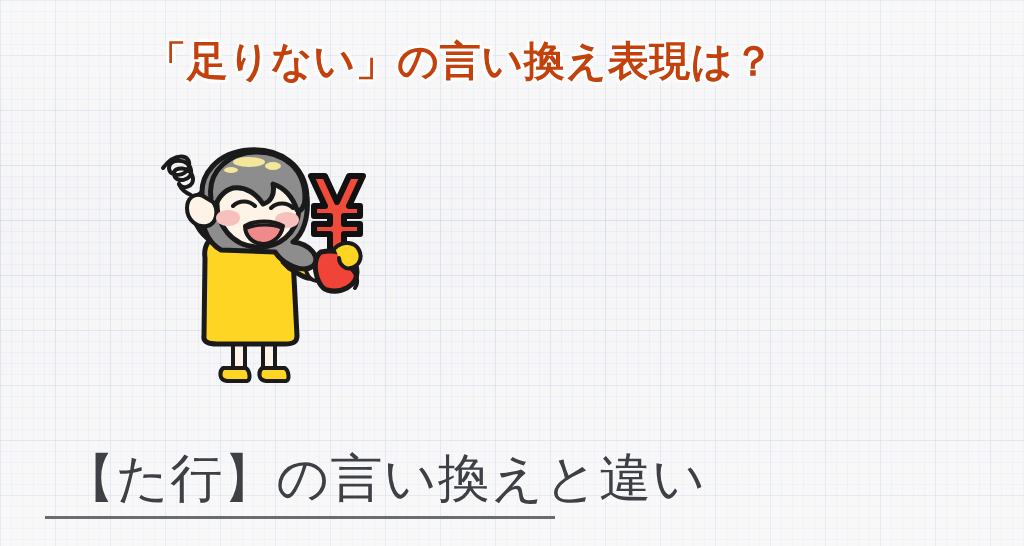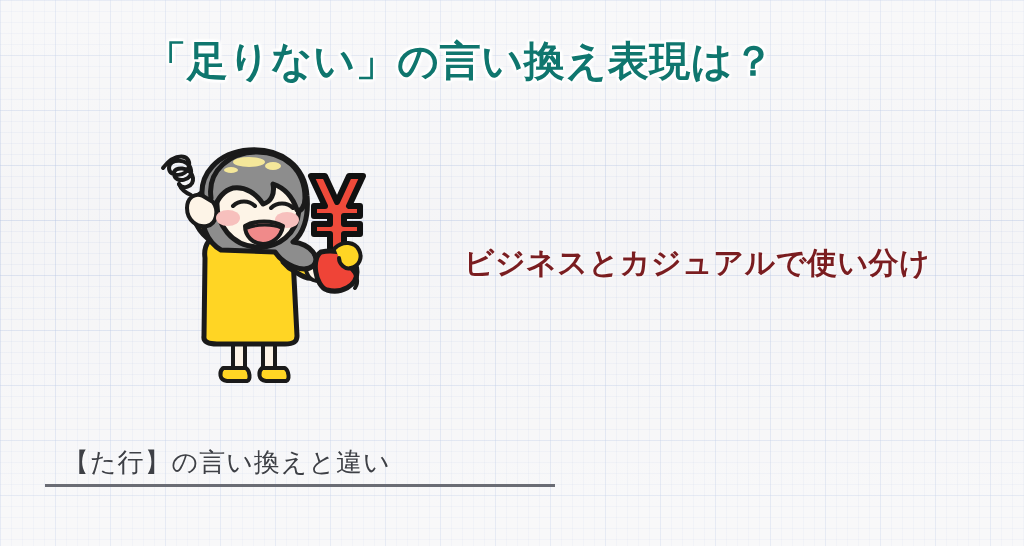--- a/index.html
+++ b/index.html
@@ -51,21 +51,21 @@
   #headline {
     position: absolute;
     left: 0;
     top: 38px;
     width: 920px;
     text-align: center;
     font-size: 41px;
     font-weight: bold;
     line-height: 1.15;
     letter-spacing: 0.5px;
-    color: #0f766e;
+    color: #c2410c;
     white-space: nowrap;
     text-shadow:
       0 0 5px #ffffff, 0 0 5px #ffffff, 0 0 5px #ffffff,
       2px 0 3px #ffffff, -2px 0 3px #ffffff,
       0 2px 3px #ffffff, 0 -2px 3px #ffffff,
       2px 2px 3px #ffffff, -2px -2px 3px #ffffff,
       2px -2px 3px #ffffff, -2px 2px 3px #ffffff;
   }
 
   
@@ -86,21 +86,21 @@
   #subcopy .sub-line { display: block; }
 
   
   #caption-wrap {
     position: absolute;
     left: 45px;
     top: 446px;
     width: 512px;
   }
   #caption-text {
-    font-size: 26px;
+    font-size: 52px;
     font-weight: normal;
     color: #3e4046;
     letter-spacing: 1px;
     line-height: 1.25;
     white-space: nowrap;
     padding-left: 18px;
     text-shadow: 0 0 3px rgba(255,255,255,0.85);
   }
   #caption-rule {
     margin-top: 5px;
@@ -210,21 +210,20 @@
           <path d="M100 86 C110 80, 128 80, 138 86 C136 98, 126 104, 118 104
                    C108 104, 100 96, 100 86 Z" fill="#f08a8a" stroke-width="4"></path>
           <path d="M102 88 C112 84, 128 84, 136 88" fill="none" stroke-width="3"></path>
         </g>
 
       </g>
     </svg>
   </div>
 
   <div id="subcopy">
-    <span class="sub-line">ビジネスとカジュアルで使い分け</span>
   </div>
 
   <div id="caption-wrap">
     <div id="caption-text">【た行】の言い換えと違い</div>
     <div id="caption-rule"></div>
   </div>
 
 </div>
 
 </body></html>

